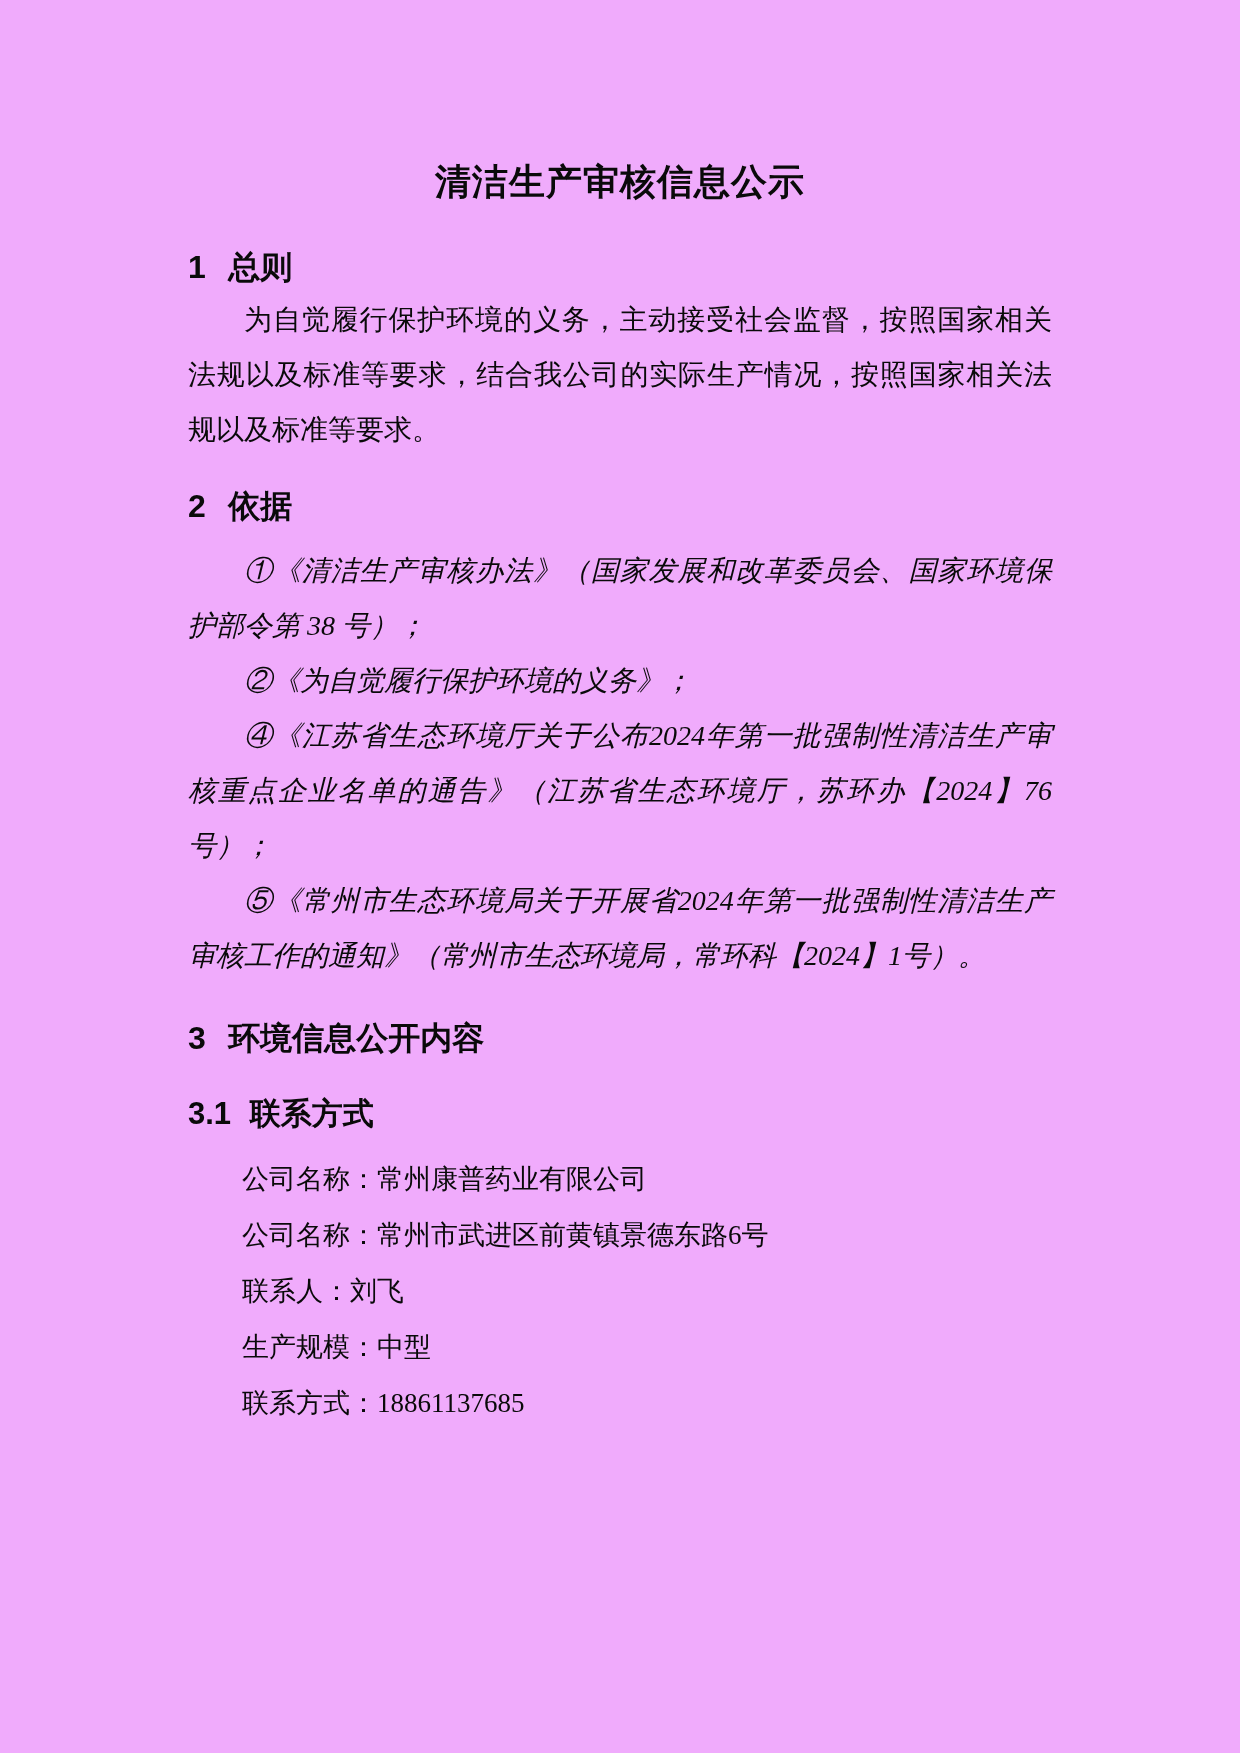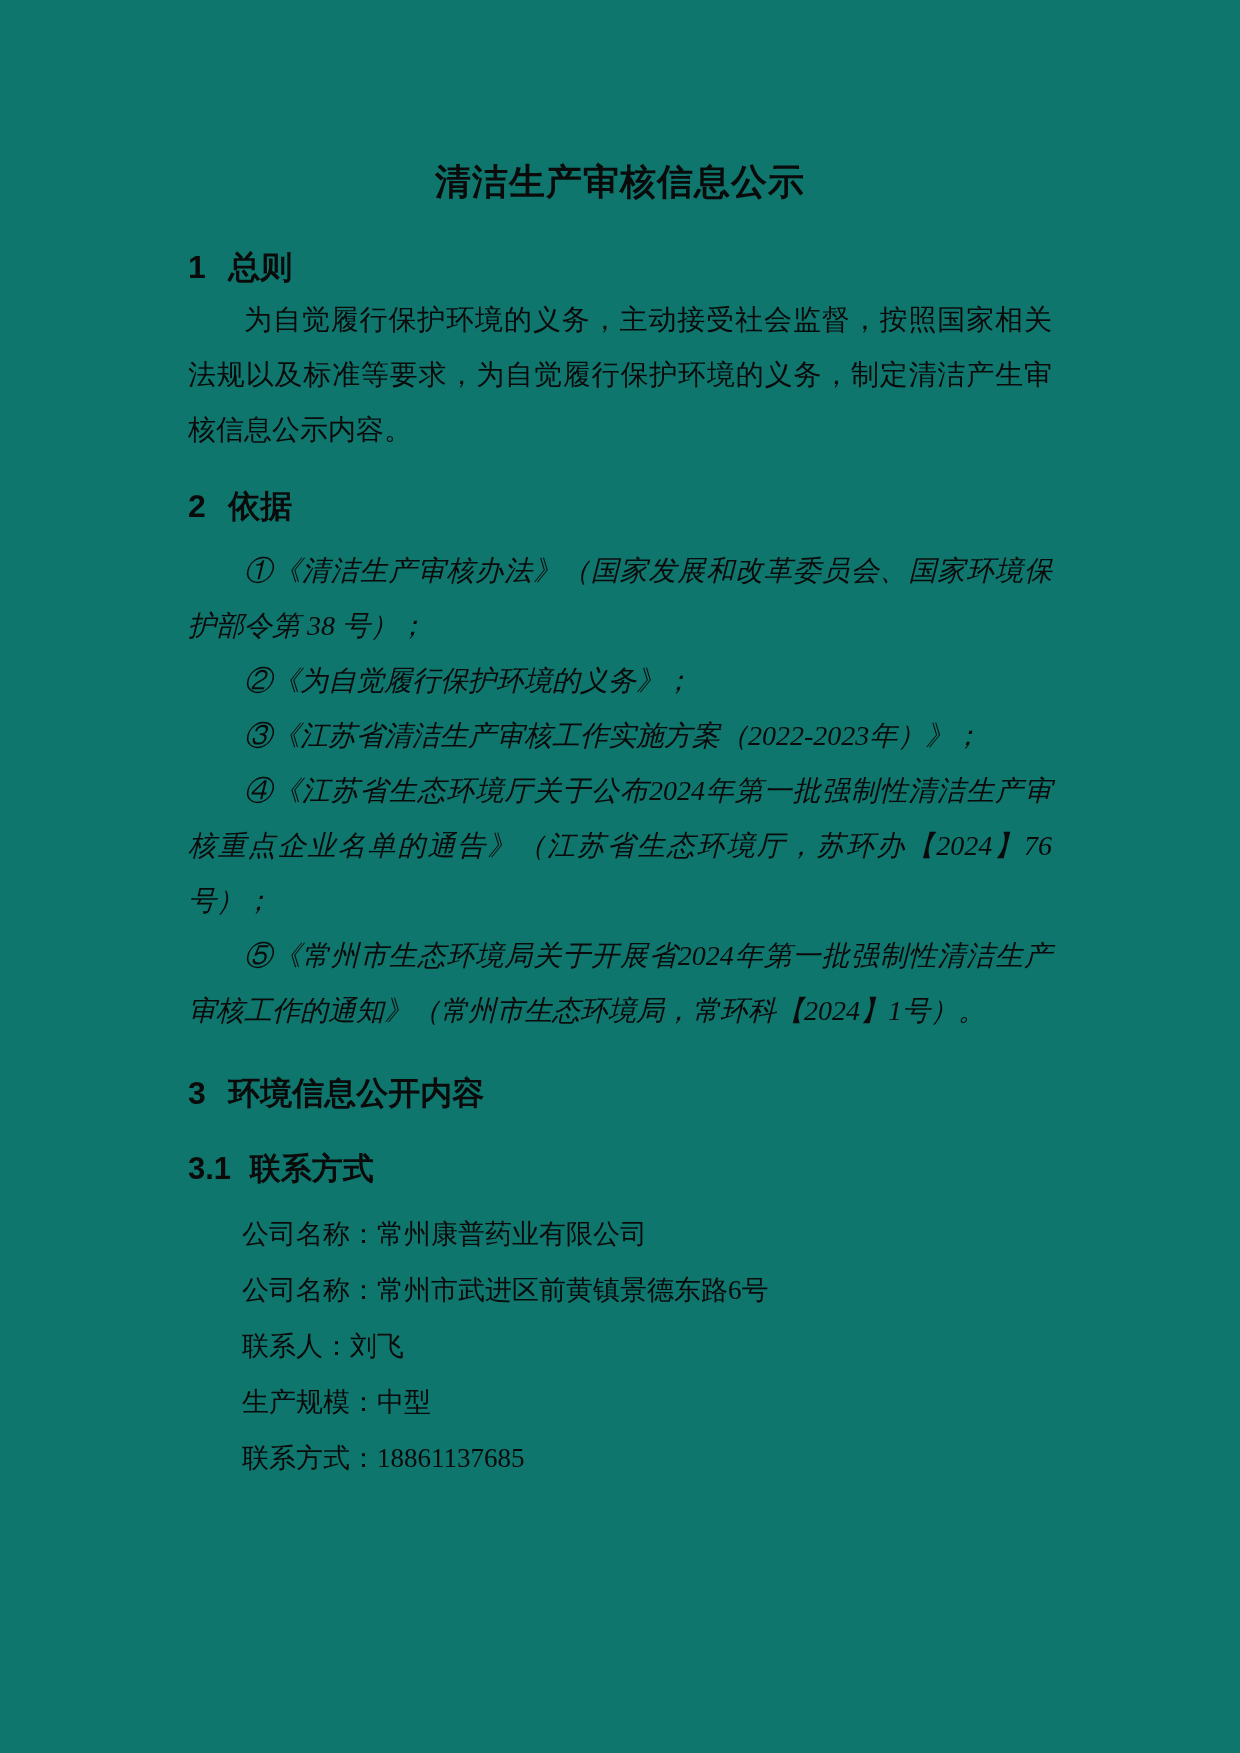--- a/index.html
+++ b/index.html
@@ -2,21 +2,21 @@
 <html><head>
 <meta charset="utf-8">
 <style>
   * { margin: 0; padding: 0; box-sizing: border-box; }
   html, body { background: #ffffff; }
   .page {
     position: relative;
     width: 1240px;
     height: 1753px;
     margin: 0 auto;
-    background: #0f766e;
+    background: #f0abfc;
     color: #0a0a0a;
     font-family: "Liberation Serif", "DejaVu Serif", serif;
     padding: 158px 188px 0 188px;
     overflow: hidden;
   }
   .doc-title {
     font-family: "Liberation Sans", "DejaVu Sans", sans-serif;
     font-size: 36px;
     font-weight: bold;
     text-align: center;
@@ -73,31 +73,30 @@
 
 <div class="page">
 
   <h1 class="doc-title">清洁生产审核信息公示</h1>
 
   <div class="sec-heading" id="s1-heading">
     <span class="num">1</span>
     <span class="txt">总则</span>
   </div>
 
-  <p class="body-par" id="s1-par">为自觉履行保护环境的义务，主动接受社会监督，按照国家相关法规以及标准等要求，为自觉履行保护环境的义务，制定清洁产生审核信息公示内容。</p>
+  <p class="body-par" id="s1-par">为自觉履行保护环境的义务，主动接受社会监督，按照国家相关法规以及标准等要求，结合我公司的实际生产情况，按照国家相关法规以及标准等要求。</p>
 
   <div class="sec-heading" id="s2-heading">
     <span class="num">2</span>
     <span class="txt">依据</span>
   </div>
 
   <div class="ref-list">
     <p class="ref-item">①《清洁生产审核办法》（国家发展和改革委员会、国家环境保护部令第 38 号）；</p>
     <p class="ref-item">②《为自觉履行保护环境的义务》；</p>
-    <p class="ref-item">③《江苏省清洁生产审核工作实施方案（2022-2023年）》；</p>
     <p class="ref-item">④《江苏省生态环境厅关于公布2024年第一批强制性清洁生产审核重点企业名单的通告》（江苏省生态环境厅，苏环办【2024】76号）；</p>
     <p class="ref-item">⑤《常州市生态环境局关于开展省2024年第一批强制性清洁生产审核工作的通知》（常州市生态环境局，常环科【2024】1号）。</p>
   </div>
 
   <div class="sec-heading" id="s3-heading">
     <span class="num">3</span>
     <span class="txt">环境信息公开内容</span>
   </div>
 
   <div class="sub-heading">

